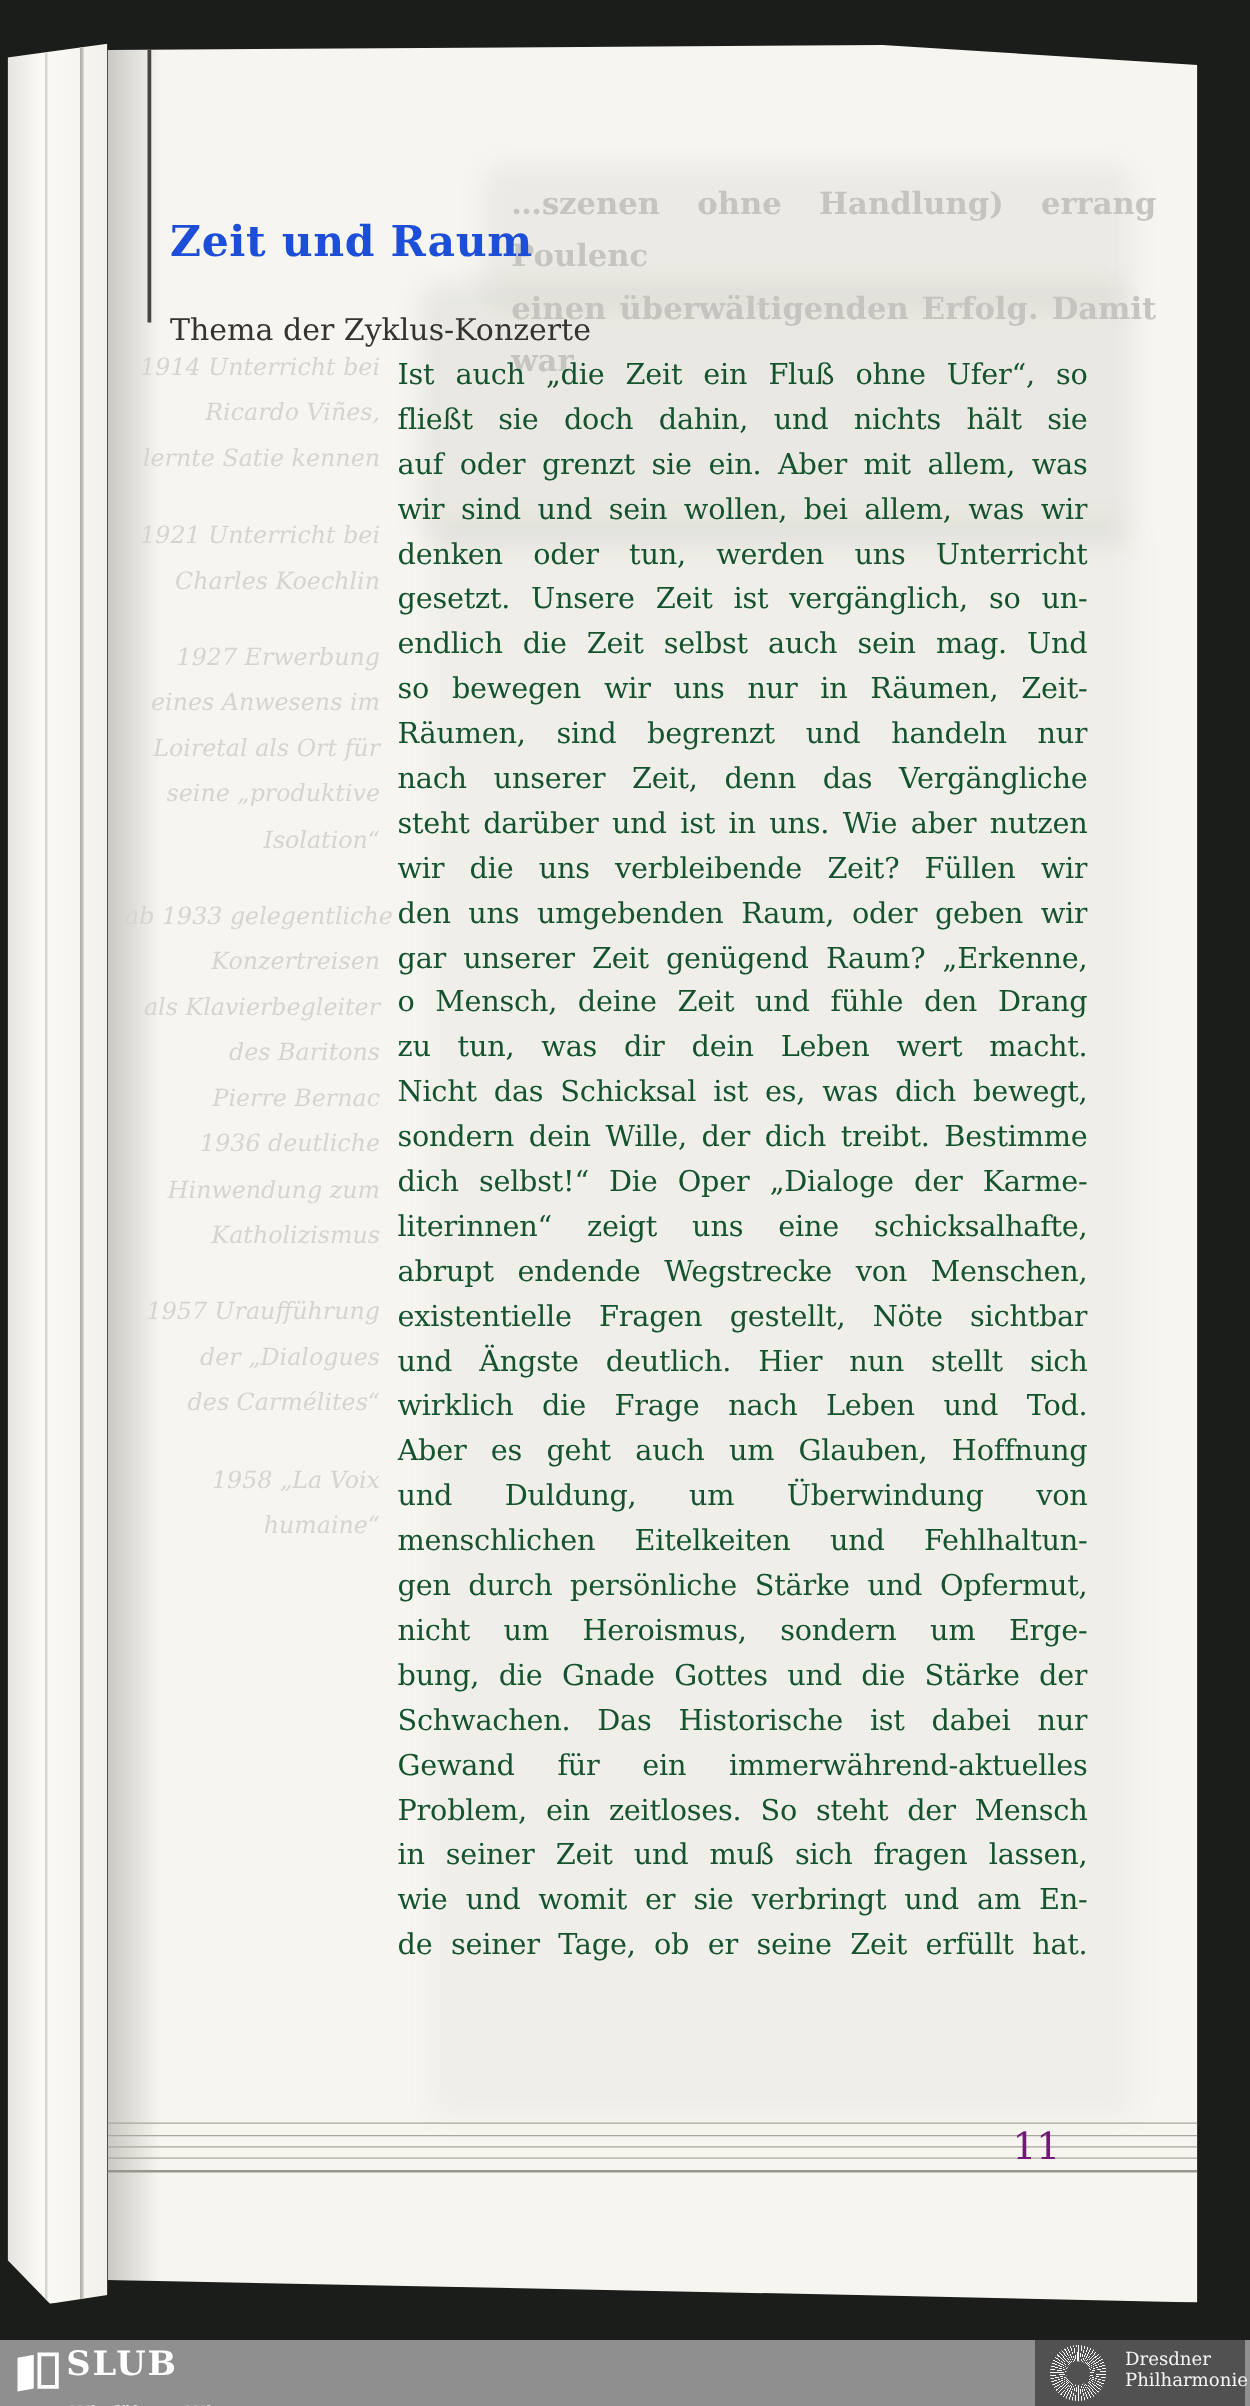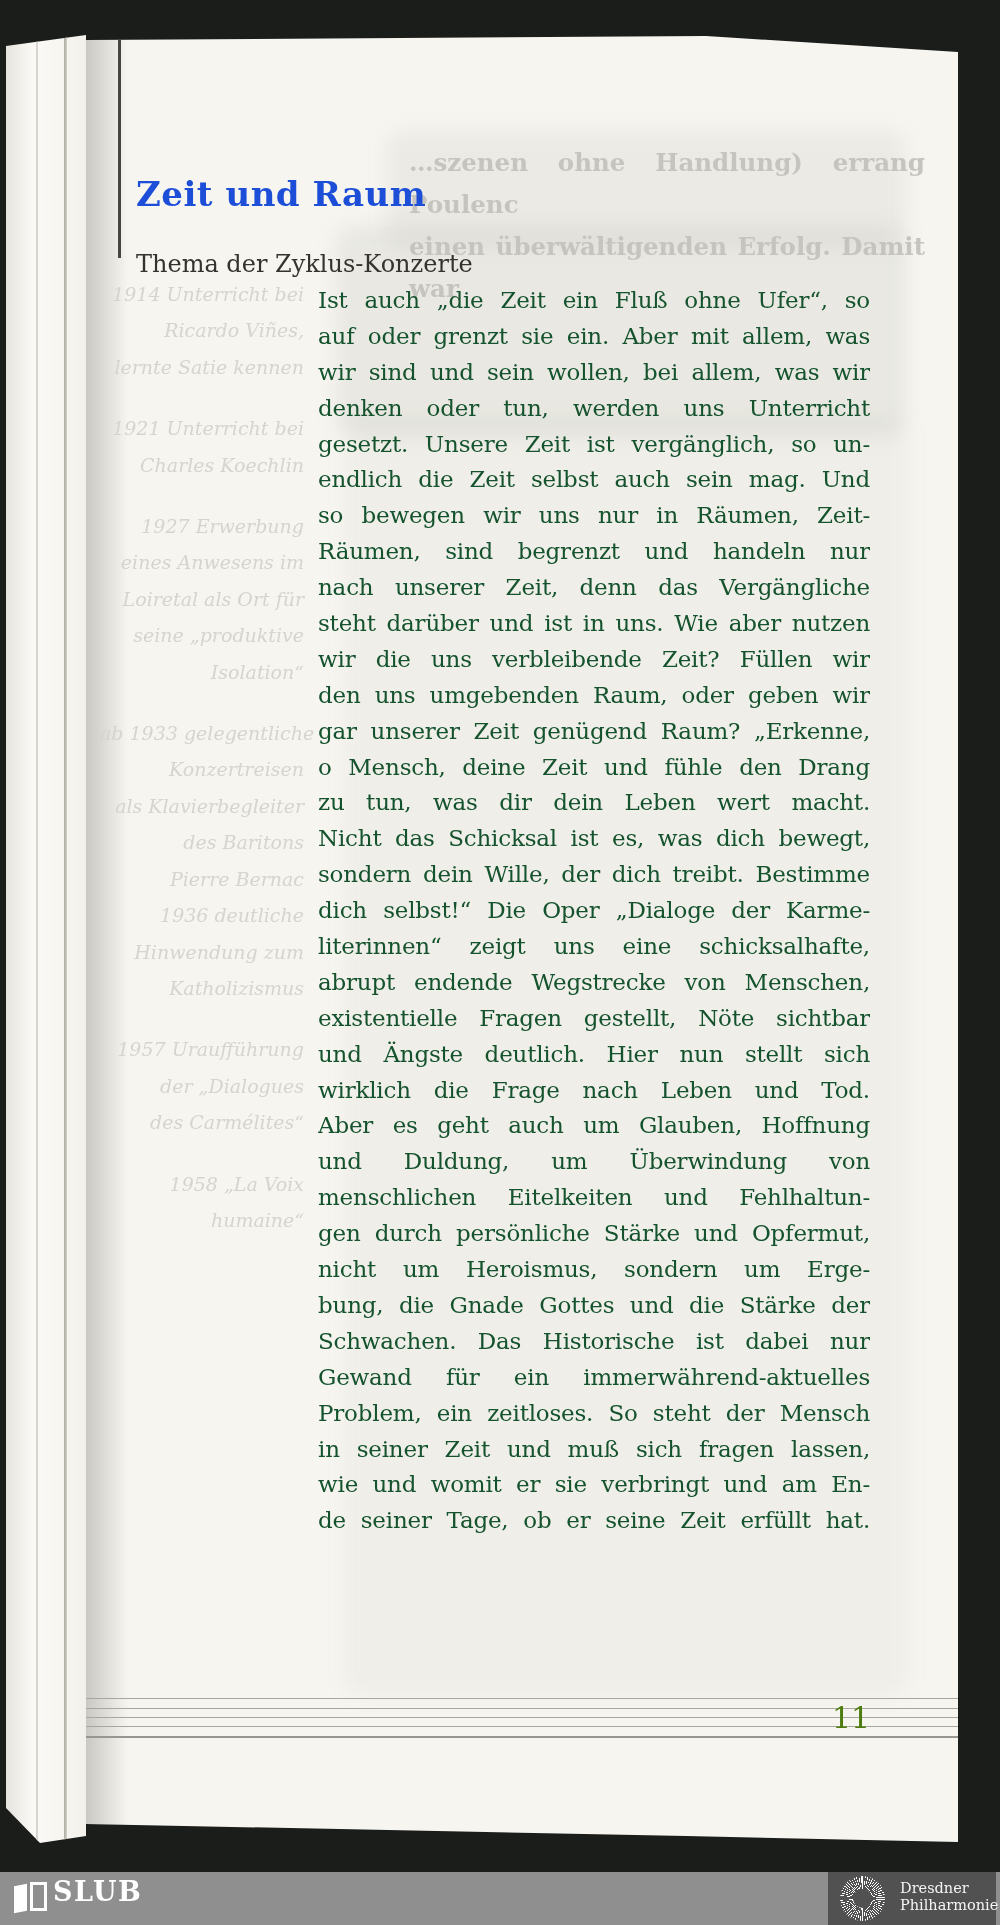--- a/index.html
+++ b/index.html
@@ -61,22 +61,22 @@
     position:absolute; left:232px; top:247px; width:552px;
     font-size:23px; color:#14532d; line-height:35.9px;
     letter-spacing:-0.2px;
   }
   .body-text .body-line { text-align:justify; text-align-last:justify; height:35.9px; overflow:hidden; }
   
   .staff-line { position:absolute; left:0; width:872px; height:1px; background:#a8a69f; }
   .staff-1 { top:1662px; } .staff-2 { top:1672px; } .staff-3 { top:1681px; }
   .staff-4 { top:1690px; } .staff-5 { top:1700px; height:2px; background:#98968f; }
   .page-number {
-    position:absolute; left:746px; top:1664px;
-    font-size:30px; color:#4d7c0f;
+    position:absolute; left:724px; top:1664px;
+    font-size:30px; color:#701a75;
   }
   
   .footer-bar { position:absolute; left:0; top:1872px; width:1000px; height:53px; background:#8f8f8f; }
   .dp-panel { position:absolute; left:828px; top:0; width:168px; height:53px; background:#515151; }
   .slub-icon { position:absolute; left:14px; top:9px; width:36px; height:34px; }
   .slub-icon .leaf {
     position:absolute; left:0; top:4px; width:13px; height:27px;
     background:#ffffff; transform:skewY(-10deg);
   }
   .slub-icon .cover {
@@ -152,20 +152,21 @@
         <div class="note-line">Katholizismus</div>
         <div class="note-line gap">1957 Uraufführung</div>
         <div class="note-line">der „Dialogues</div>
         <div class="note-line">des Carmélites“</div>
         <div class="note-line gap">1958 „La Voix</div>
         <div class="note-line">humaine“</div>
       </div>
 
     <div class="body-text">
         <div class="body-line">Ist auch „die Zeit ein Fluß ohne Ufer“, so</div>
+        <div class="body-line">fließt sie doch dahin, und nichts hält sie</div>
         <div class="body-line">auf oder grenzt sie ein. Aber mit allem, was</div>
         <div class="body-line">wir sind und sein wollen, bei allem, was wir</div>
         <div class="body-line">denken oder tun, werden uns Unterricht</div>
         <div class="body-line">gesetzt. Unsere Zeit ist vergänglich, so un-</div>
         <div class="body-line">endlich die Zeit selbst auch sein mag. Und</div>
         <div class="body-line">so bewegen wir uns nur in Räumen, Zeit-</div>
         <div class="body-line">Räumen, sind begrenzt und handeln nur</div>
         <div class="body-line">nach unserer Zeit, denn das Vergängliche</div>
         <div class="body-line">steht darüber und ist in uns. Wie aber nutzen</div>
         <div class="body-line">wir die uns verbleibende Zeit? Füllen wir</div>

